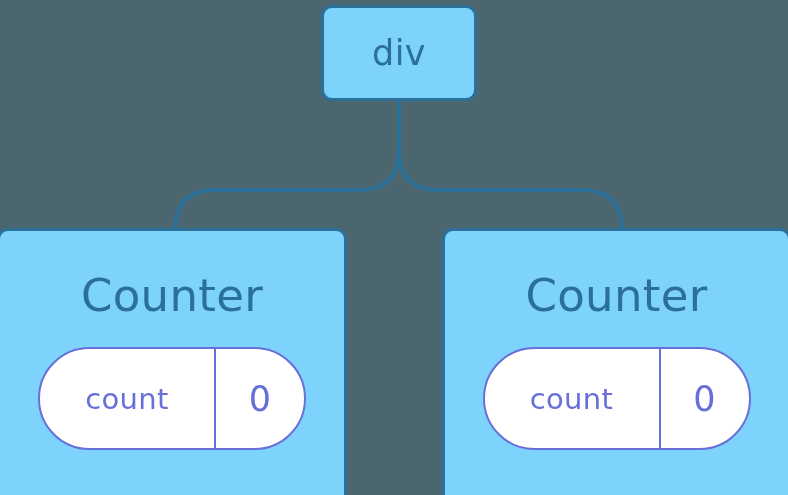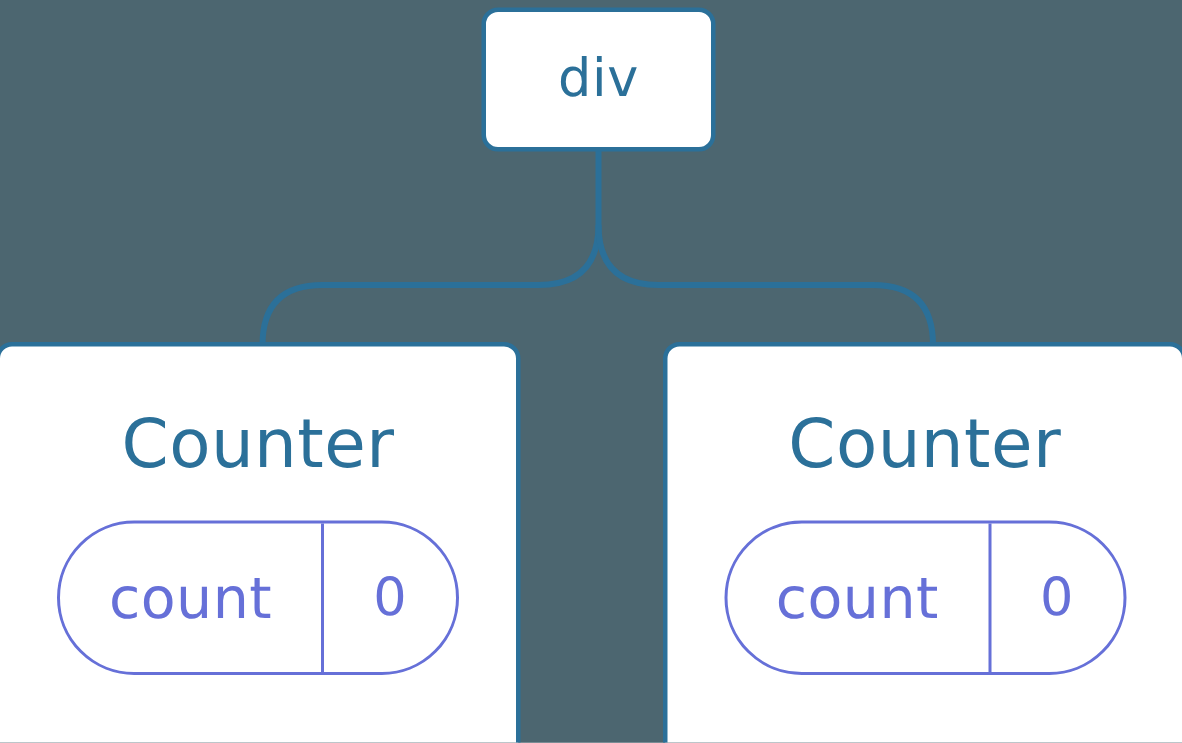--- a/index.html
+++ b/index.html
@@ -26,21 +26,21 @@
     left: 0;
     top: 0;
     width: 788px;
     height: 495px;
   }
 
   
   .node {
     position: absolute;
     box-sizing: border-box;
-    background: #ffffff;
+    background: #7dd3fc;
     border: 3px solid #2b7099;
     border-radius: 11px;
     display: flex;
     flex-direction: column;
     align-items: center;
   }
 
   
   #node-div {
     left: 321px;
@@ -88,21 +88,21 @@
     display: flex;
     align-items: stretch;
     background: #ffffff;
   }
   .pill-key {
     flex: 0 0 174px;
     display: flex;
     align-items: center;
     justify-content: center;
     border-right: 2px solid #6670d8;
-    font-size: 38px;
+    font-size: 29px;
     color: #6670d8;
     letter-spacing: 0.3px;
   }
   .pill-value {
     flex: 1 1 auto;
     display: flex;
     align-items: center;
     justify-content: center;
     font-size: 35px;
     color: #6670d8;

